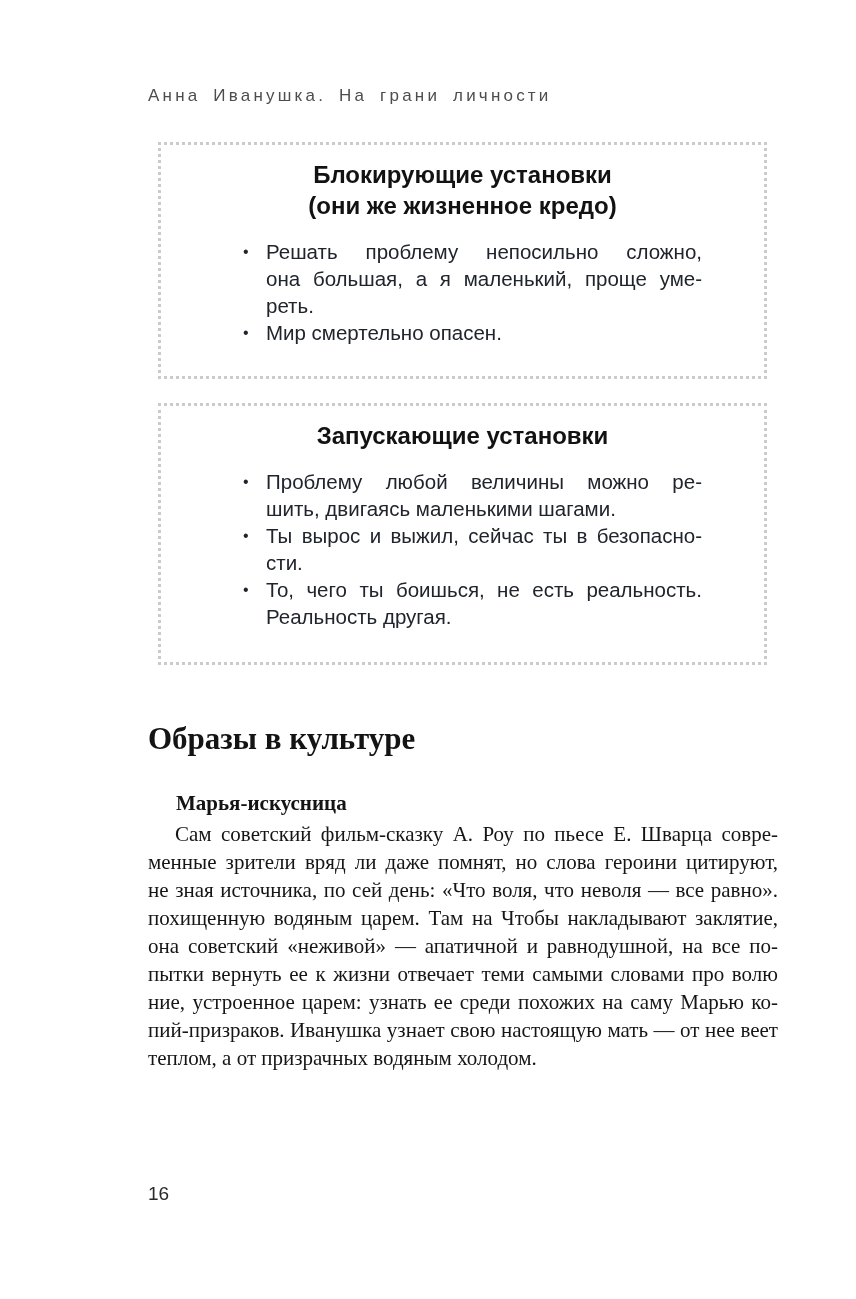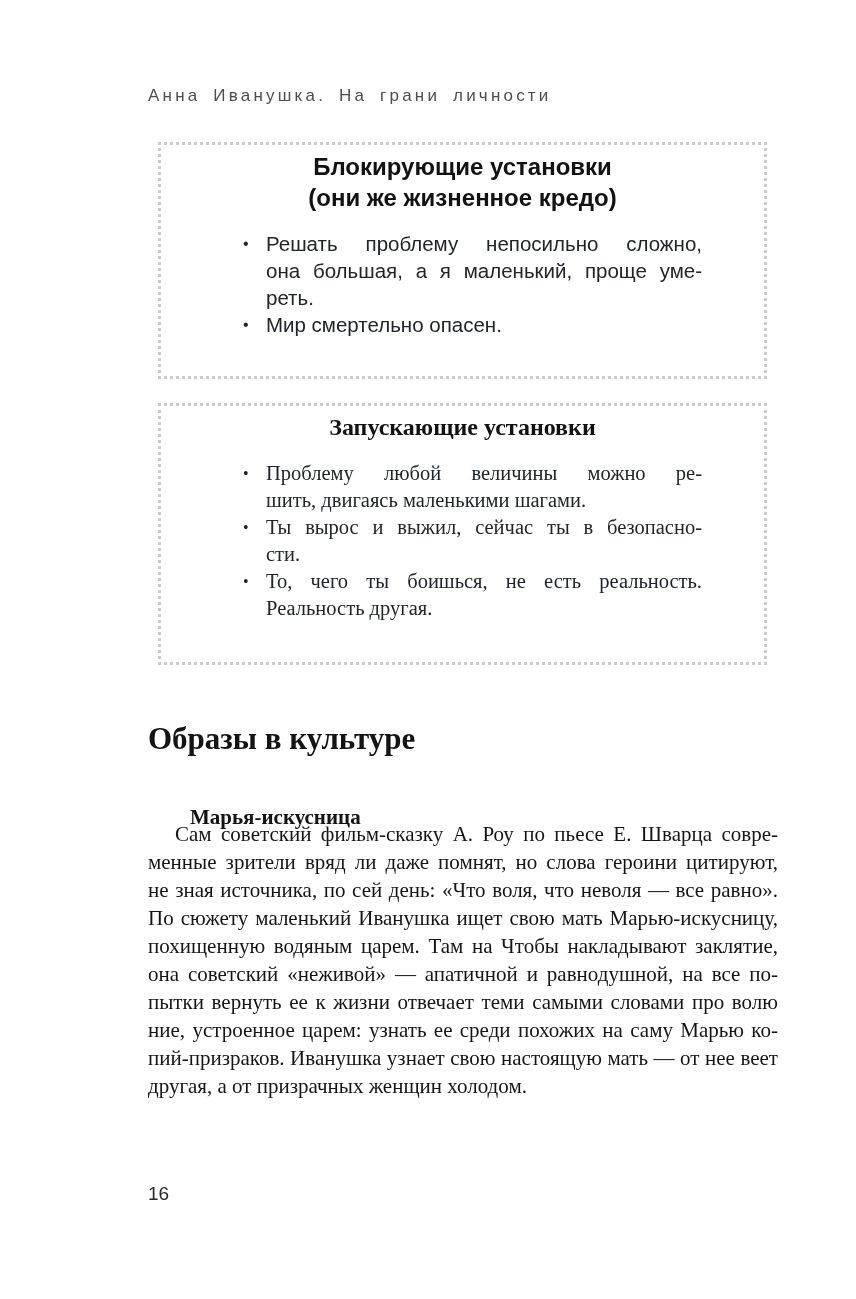--- a/index.html
+++ b/index.html
@@ -34,24 +34,24 @@
   .dotted-box {
     position: absolute;
     left: 158px;
     width: 609px;
     box-sizing: border-box;
     border: 3px dotted #cbcbcb;
     font-family: "Liberation Sans", sans-serif;
     background: #ffffff;
   }
   #box-blocking   { top: 142px; height: 237px; }
-  #box-triggering { top: 403px; height: 262px; font-family: Liberation Serif, serif; }
+  #box-triggering { top: 403px; height: 262px; }
 
   .box-title {
-    margin-top: 6px;
+    margin-top: 14px;
     text-align: center;
     font-weight: 700;
     font-size: 24px;
     line-height: 31px;
     color: #121212;
   }
   .box-list {
     margin: 17px 62px 0 105px;
   }
   .box-item {
@@ -89,21 +89,21 @@
     font-family: "Liberation Serif", serif;
     font-weight: 700;
     font-size: 31px;
     color: #141414;
     white-space: nowrap;
   }
   .subheading {
     position: absolute;
     left: 176px;
     top: 791px;
-    margin: 14px;
+    margin: 0;
     font-family: "Liberation Serif", serif;
     font-weight: 700;
     font-size: 21px;
     color: #141414;
     white-space: nowrap;
   }
   .paragraph {
     position: absolute;
     left: 148px;
     top: 820px;
@@ -178,24 +178,23 @@
   </div>
 
   <h1 class="section-heading">Образы в культуре</h1>
 
   <h2 class="subheading">Марья-искусница</h2>
 
   <div class="paragraph">
       <div class="jline indent">Сам советский фильм-сказку А. Роу по пьесе Е. Шварца совре-</div>
       <div class="jline">менные зрители вряд ли даже помнят, но слова героини цитируют,</div>
       <div class="jline">не зная источника, по сей день: «Что воля, что неволя — все равно».</div>
-      <div class="jline">По сюжету маленький Иванушка ищет свою мать Марью-искусницу,</div>
       <div class="jline">похищенную водяным царем. Там на Чтобы накладывают заклятие,</div>
       <div class="jline">она советский «неживой» — апатичной и равнодушной, на все по-</div>
       <div class="jline">пытки вернуть ее к жизни отвечает теми самыми словами про волю</div>
       <div class="jline">ние, устроенное царем: узнать ее среди похожих на саму Марью ко-</div>
       <div class="jline">пий-призраков. Иванушка узнает свою настоящую мать — от нее веет</div>
-      <div class="jline last">другая, а от призрачных женщин холодом.</div>
+      <div class="jline last">теплом, а от призрачных водяным холодом.</div>
     </div>
 
   <div class="page-number">16</div>
 
 </div>
 
 </body></html>

